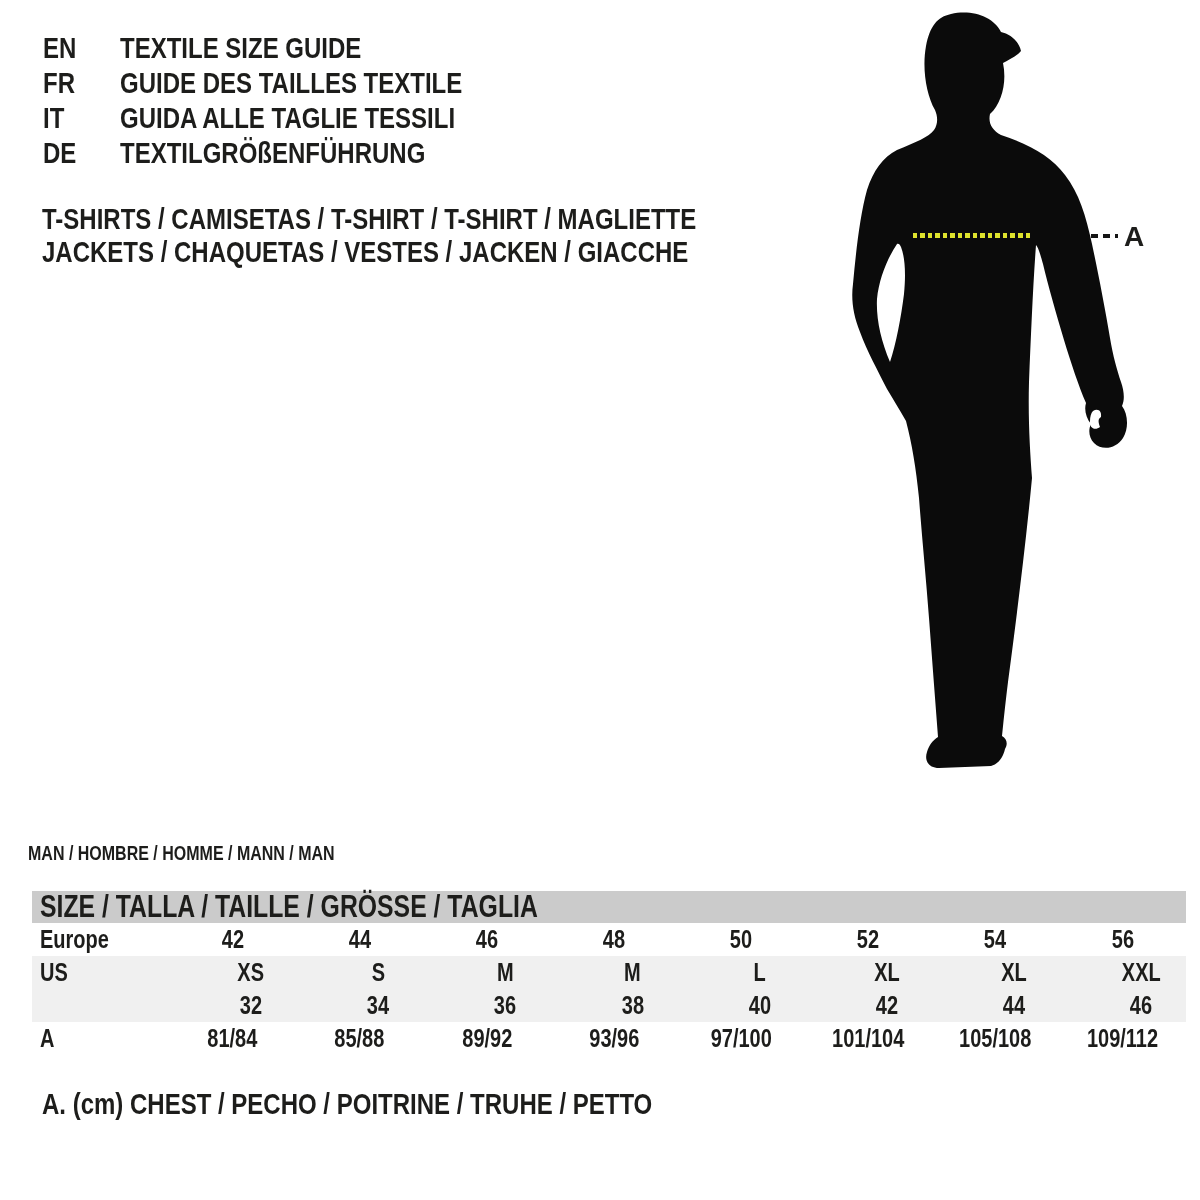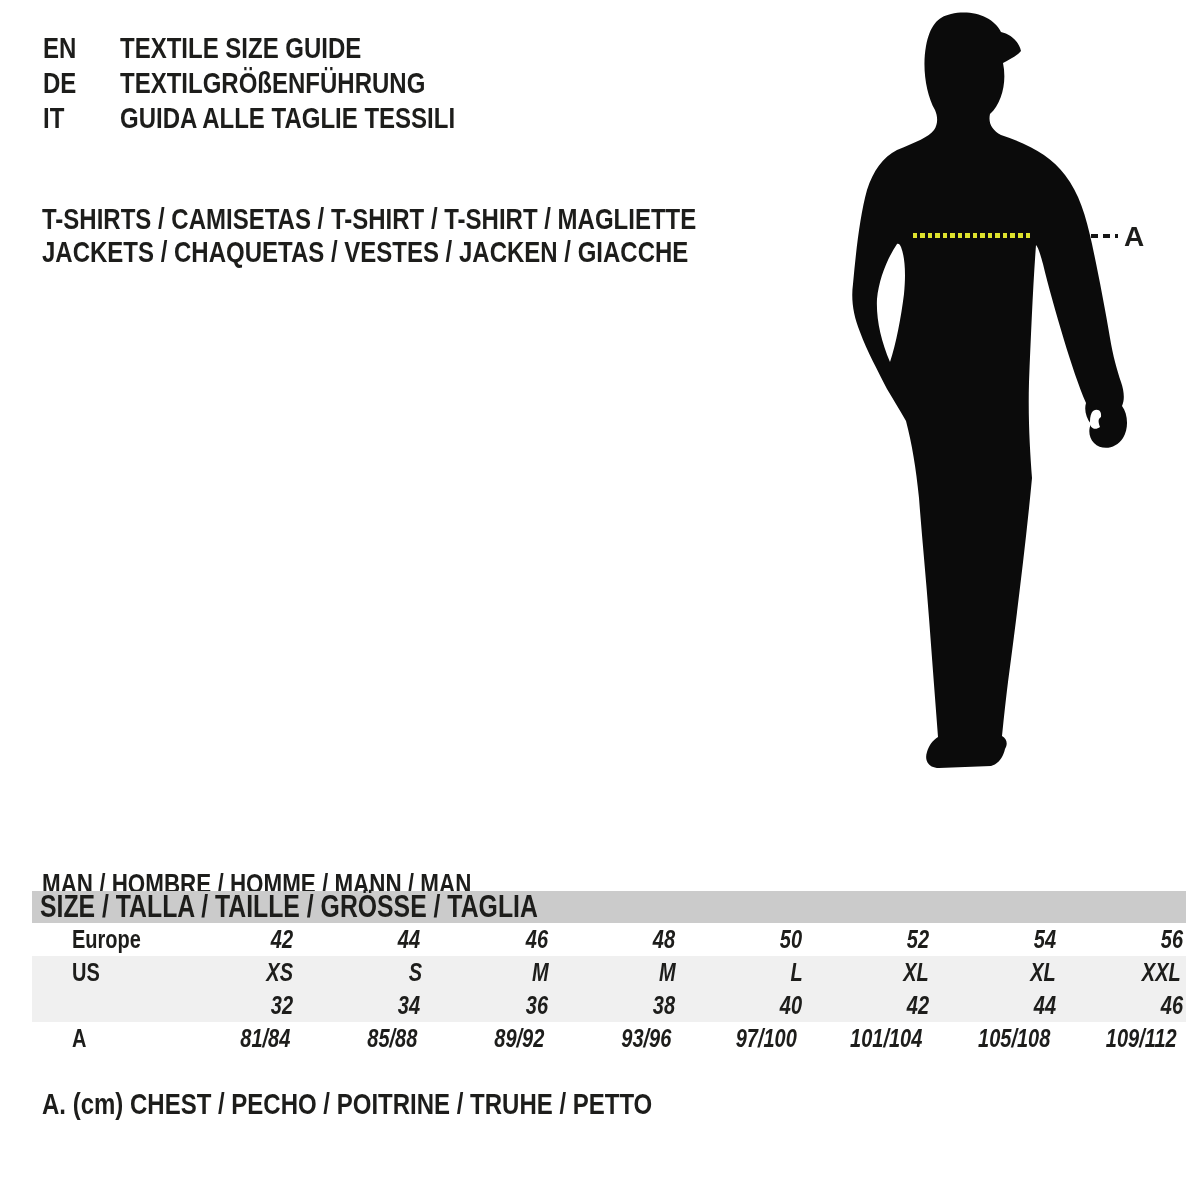--- a/index.html
+++ b/index.html
@@ -27,50 +27,54 @@
   
   .figure{position:absolute;left:0;top:0;width:1200px;height:800px;}
   .figure svg{position:absolute;left:830px;top:0;width:320px;height:790px;}
   .chest-line-yellow{position:absolute;left:913px;top:233px;width:119px;height:5px;
     background:repeating-linear-gradient(90deg,var(--yellow) 0 4.5px,transparent 4.5px 7.5px);}
   .chest-line-black{position:absolute;left:1091px;top:234px;width:27px;height:4px;
     background:repeating-linear-gradient(90deg,#151515 0 7px,transparent 7px 12px);}
   .measure-label{position:absolute;left:1124px;top:221px;font-size:28px;font-weight:700;}
 
   
-  .man-heading{position:absolute;left:42px;top:840px;font-size:28px;font-weight:700;line-height:26px;margin-top:31px;}
+  .man-heading{position:absolute;left:28px;top:840px;font-size:20px;font-weight:700;line-height:26px;}
 
   
   .size-table{position:absolute;left:32px;top:891px;width:1154px;}
   .size-table .thead{height:32px;background:var(--band);line-height:32px;padding-left:8px;
     font-size:31px;font-weight:700;}
   .size-table .trow{display:grid;grid-template-columns:137px repeat(8,1fr);height:33px;
     align-items:center;font-size:25px;font-weight:700;}
   .size-table .trow.shaded{background:var(--shade);gap:37px;}
-  .size-table .cell-label{padding-left:8px;text-align:left;margin-left:32px;}
-  .size-table .cell{text-align:right;font-style:italic;}
+  .size-table .cell-label{padding-left:8px;text-align:left;}
+  .size-table .cell{text-align:center;}
 
   
   .footnote{position:absolute;left:42px;top:1091px;font-size:30px;font-weight:700;line-height:26px;}
 </style>
 </head>
 <body>
 
 <div class="lang-block">
   <div class="lang-row">
     <span class="lang-code"><span class="cond">EN</span></span>
     <span class="cond">TEXTILE SIZE GUIDE</span>
   </div>
   <div class="lang-row">
+    <span class="lang-code"><span class="cond">FR</span></span>
+    <span class="cond">GUIDE DES TAILLES TEXTILE</span>
+  </div>
+  <div class="lang-row">
+    <span class="lang-code"><span class="cond">IT</span></span>
+    <span class="cond">GUIDA ALLE TAGLIE TESSILI</span>
+  </div>
+  <div class="lang-row">
     <span class="lang-code"><span class="cond">DE</span></span>
     <span class="cond">TEXTILGRÖßENFÜHRUNG</span>
-  </div>
-  <div class="lang-row">
-    <span class="lang-code"><span class="cond">IT</span></span>
-    <span class="cond">GUIDA ALLE TAGLIE TESSILI</span>
   </div>
 </div>
 
 <div class="category-block">
   <div><span class="cond">T-SHIRTS / CAMISETAS / T-SHIRT / T-SHIRT / MAGLIETTE</span></div>
   <div><span class="cond">JACKETS / CHAQUETAS / VESTES / JACKEN / GIACCHE</span></div>
 </div>
 
 <div class="figure">
   <svg viewBox="830 0 320 790" aria-hidden="true">

